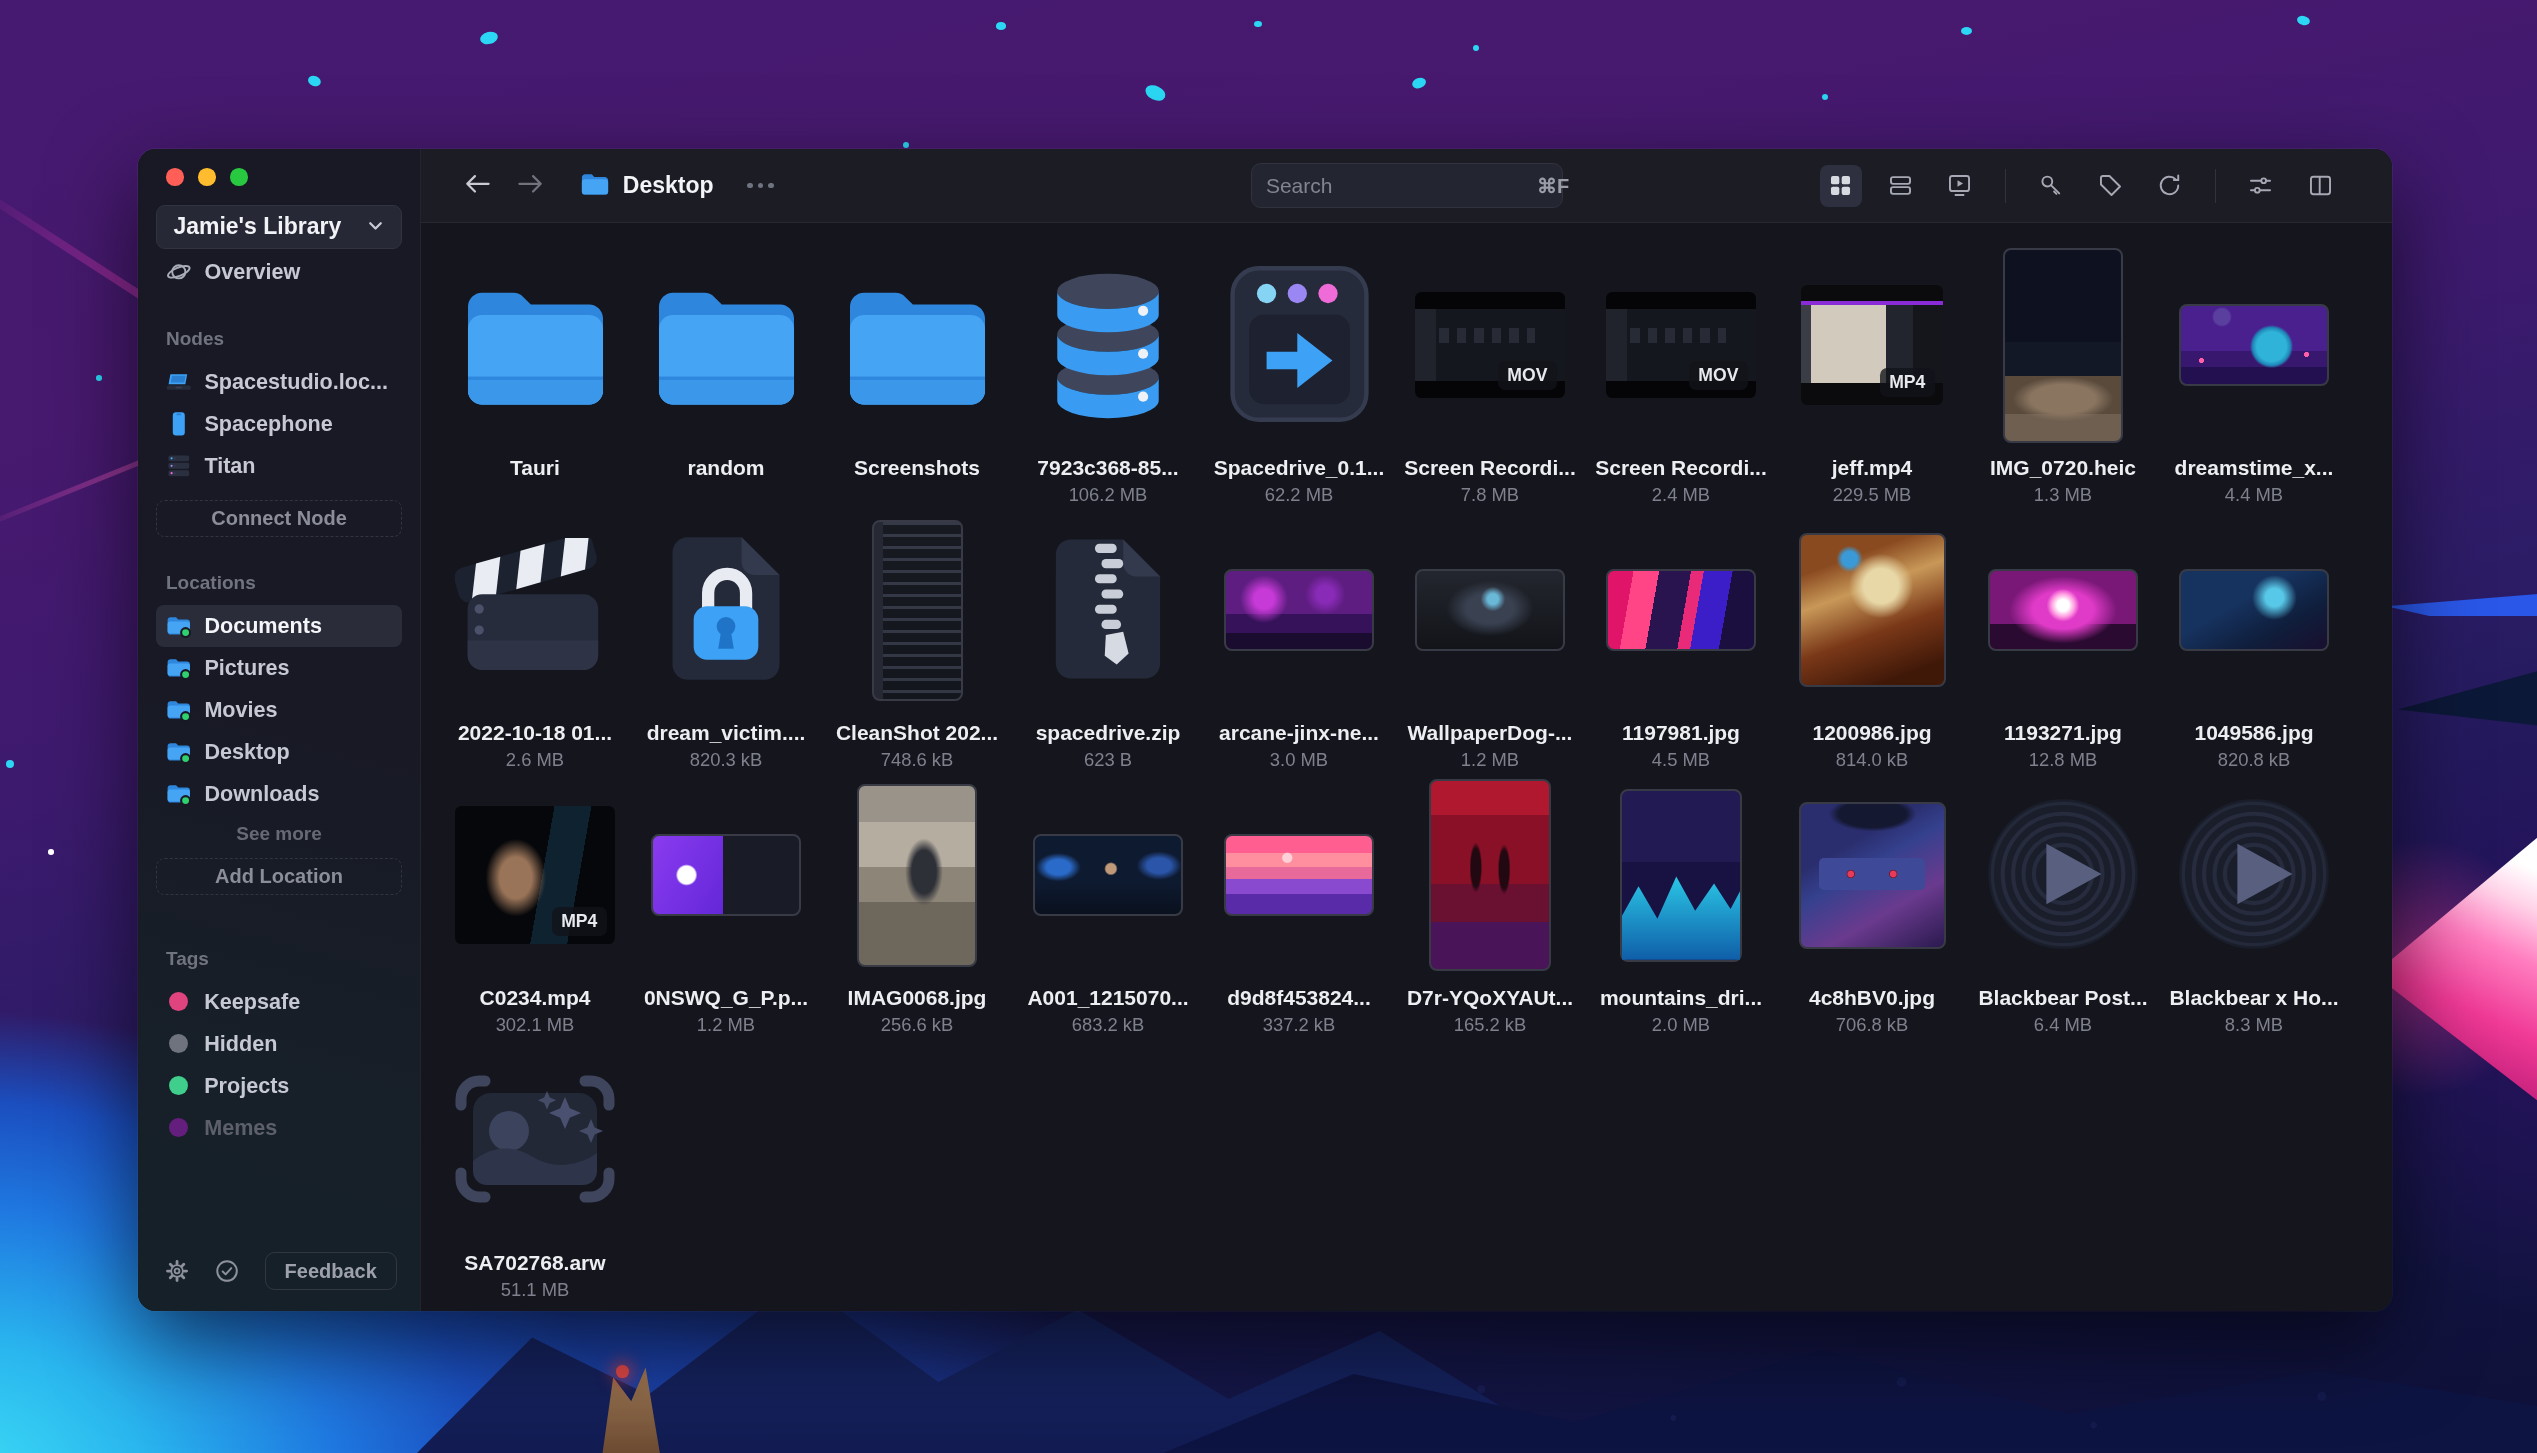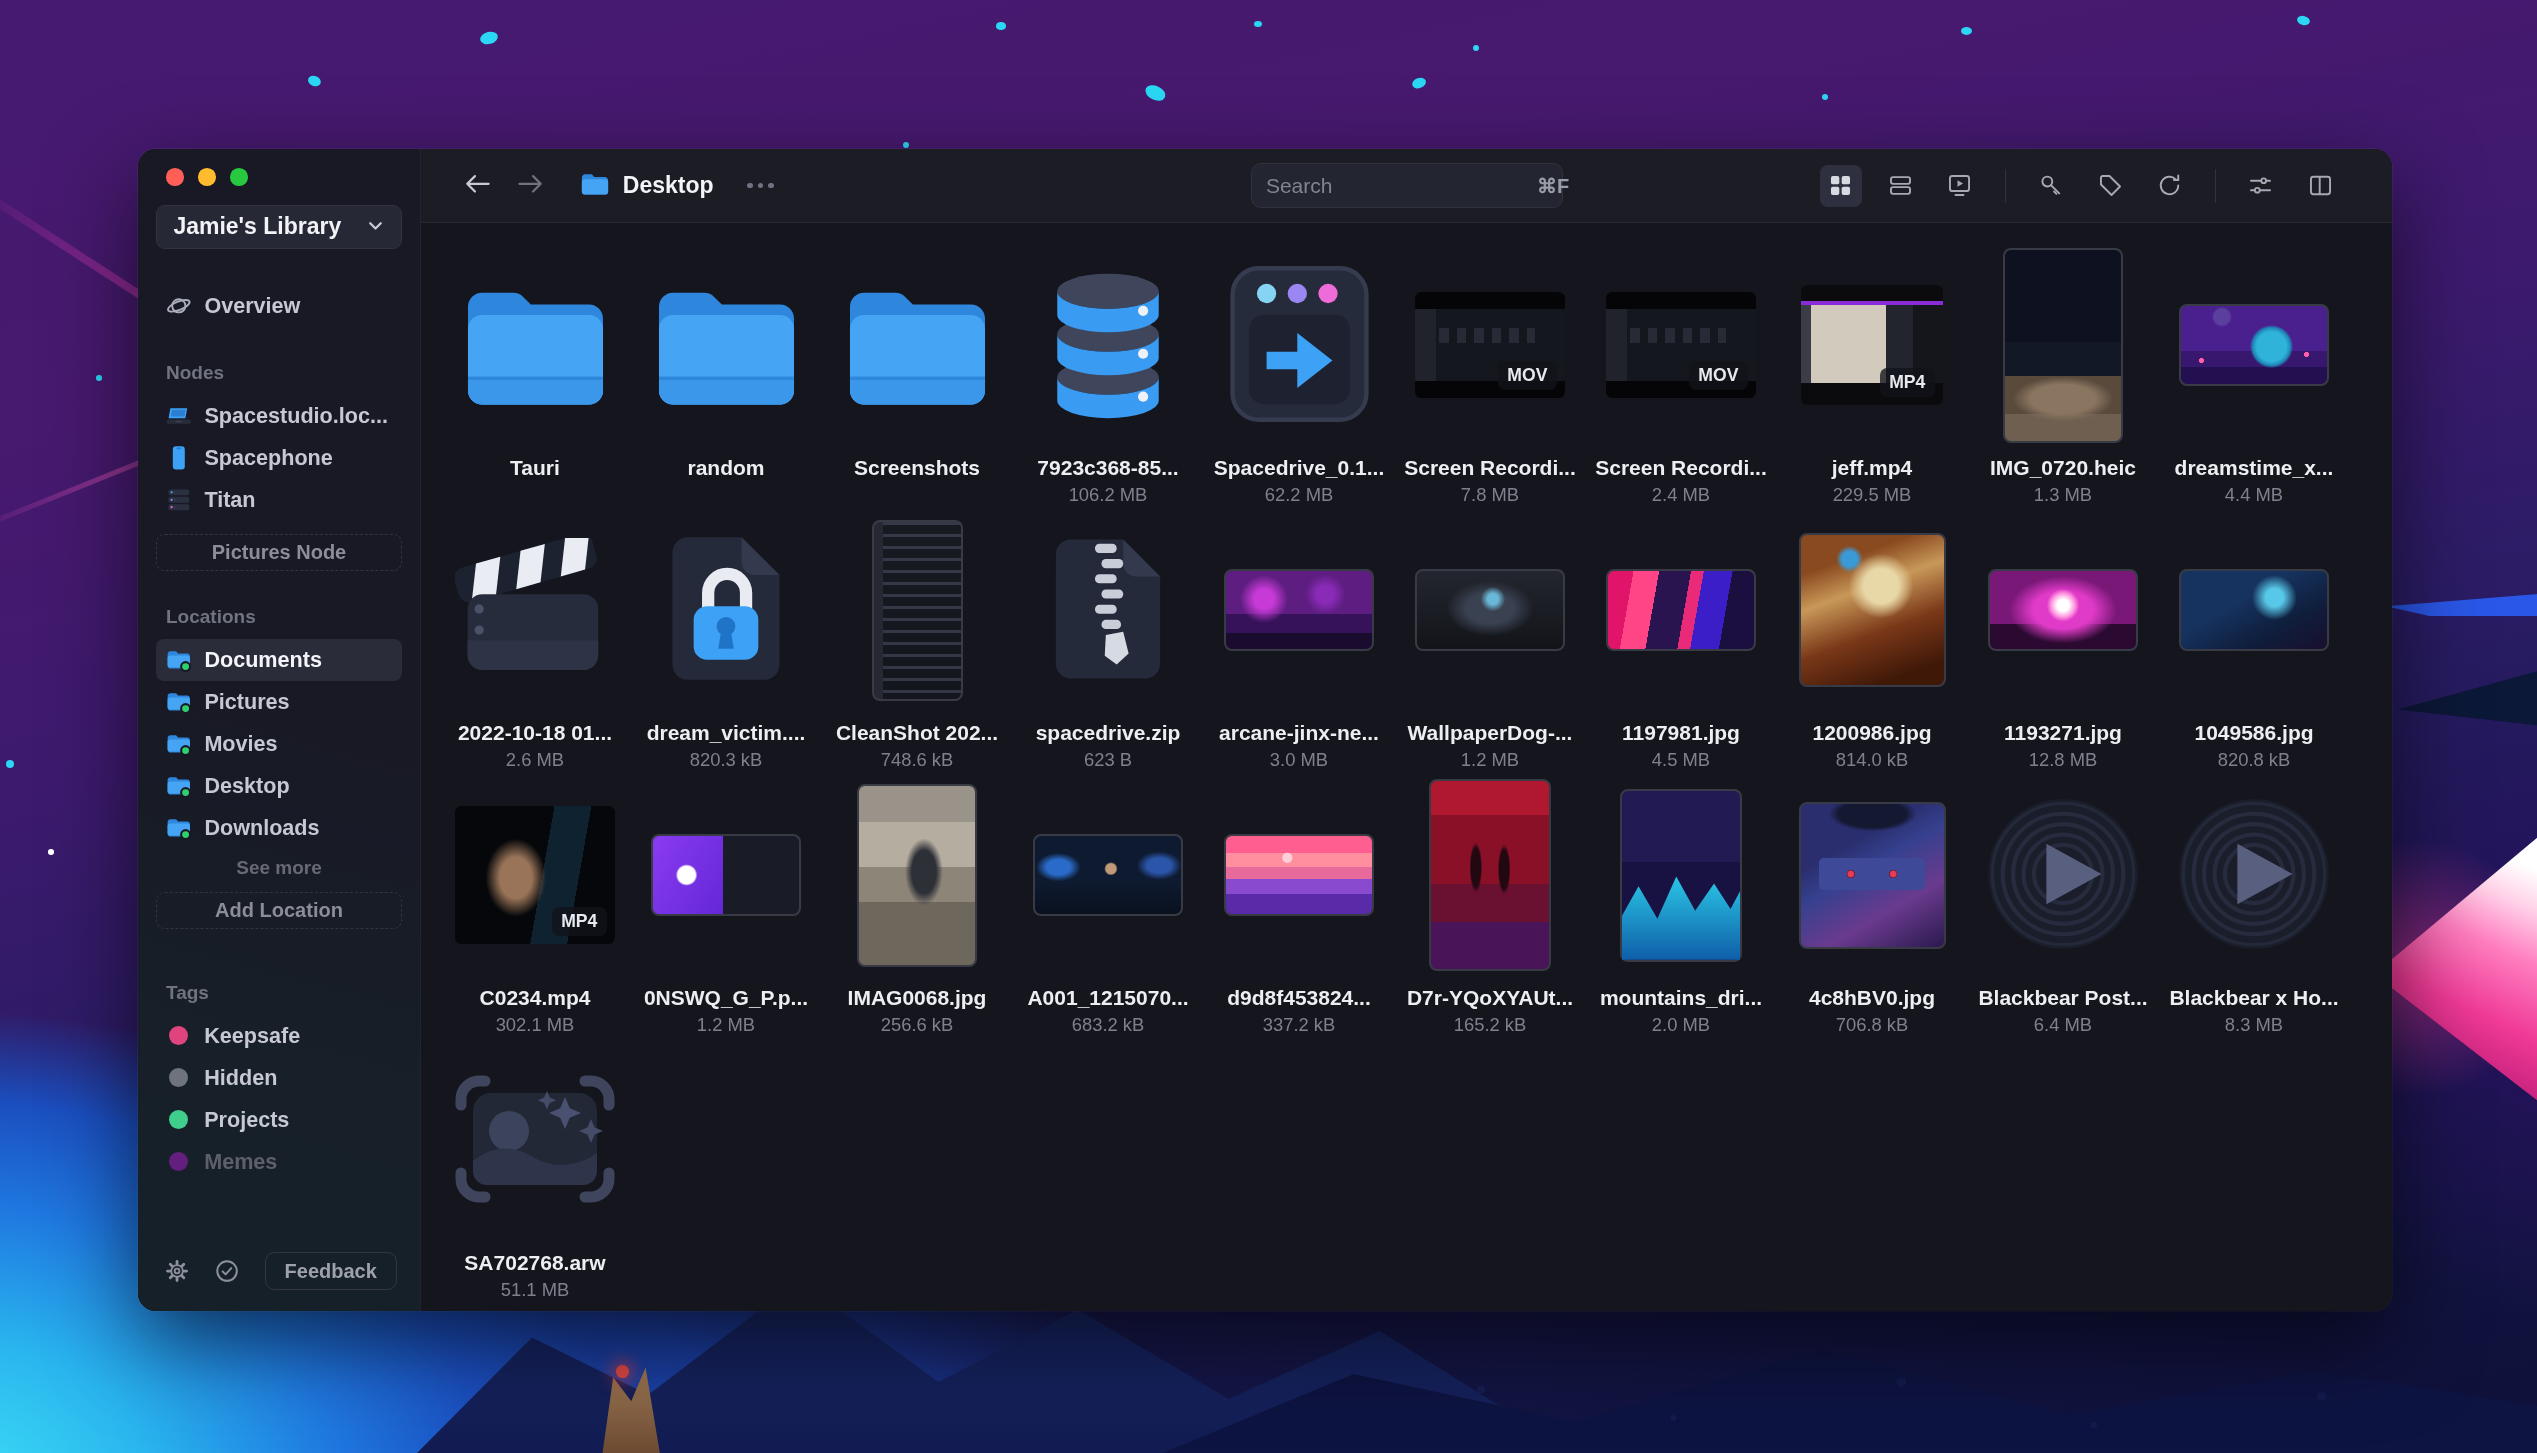--- a/index.html
+++ b/index.html
@@ -67,21 +67,21 @@
   .library-btn { margin-top:19px; height:44px; border-radius:8.8px; background:#262835;
     border:0.8px solid #31333f; display:flex; align-items:center; justify-content:space-between;
     padding:0 14.4px 0 16px; cursor:default; }
   .library-btn .lib-name { color:#f2f3f6; font-size:23px; font-weight:700; }
 
   .side-item { display:flex; align-items:center; gap:12.8px; height:42px; border-radius:8px;
     padding:0 9.6px; color:#c6c8d2; font-size:21.6px; font-weight:600; }
   .side-item.active { background:#2a2c3a; color:#f4f5f8; }
   .side-icon { width:25.6px; height:25.6px; flex:none; display:flex; align-items:center; justify-content:center; }
   .side-icon svg { width:100%; height:100%; }
-  .overview-row { margin-top:36px; }
+  .overview-row { margin-top:2px; }
 
   .section-title { color:#70747f; font-size:19px; font-weight:700; margin:35px 0 11.2px 9.6px; }
   .dashed-btn { height:37px; border:1.6px dashed #32343f; border-radius:8.8px; margin-top:12.8px;
     display:flex; align-items:center; justify-content:center; color:#8b8e99; font-size:20px; font-weight:600; }
   .see-more { text-align:center; color:#676a75; font-size:19px; font-weight:600; padding:8px 0 0 0; }
 
   .tag-dot { width:19px; height:19px; border-radius:50%; flex:none; margin:0 3.2px; }
   .tag-label.dimmed { color:#5d606b; }
 
   .side-footer { margin-top:auto; display:flex; align-items:center; gap:24px; padding:0 4.8px 21px 8px; }
@@ -340,21 +340,21 @@
               <circle cx="11" cy="6.7" r="1" fill="#3a4054"></circle>
               <circle cx="7" cy="16" r="1.4" fill="#9b87f4"></circle>
               <circle cx="11" cy="16" r="1" fill="#3a4054"></circle>
               <circle cx="7" cy="25.3" r="1.4" fill="#ee6bd8"></circle>
               <circle cx="11" cy="25.3" r="1" fill="#3a4054"></circle>
             </svg>
 </span>
     <span class="side-label">Titan</span>
   </div>
 </div>
-    <div class="dashed-btn">Pictures Node</div>
+    <div class="dashed-btn">Connect Node</div>
 
     <div class="section-title">Locations</div>
     <div>
   <div class="side-item active">
     <span class="side-icon">
       <svg viewBox="0 0 32 28">
         <path d="M2 7c0-2 1.6-3.6 3.6-3.6h7l2.6 2.8h11.2c2 0 3.6 1.6 3.6 3.6v11.6c0 2-1.6 3.6-3.6 3.6H5.6c-2 0-3.6-1.6-3.6-3.6V7z" fill="#2e86dd"></path>
         <rect x="2" y="8.6" width="28" height="15" rx="3.4" fill="#45a4f3"></rect>
         <circle cx="24.5" cy="22.5" r="5.6" fill="#2fd06e" stroke="#181925" stroke-width="2.6"></circle>
       </svg>

